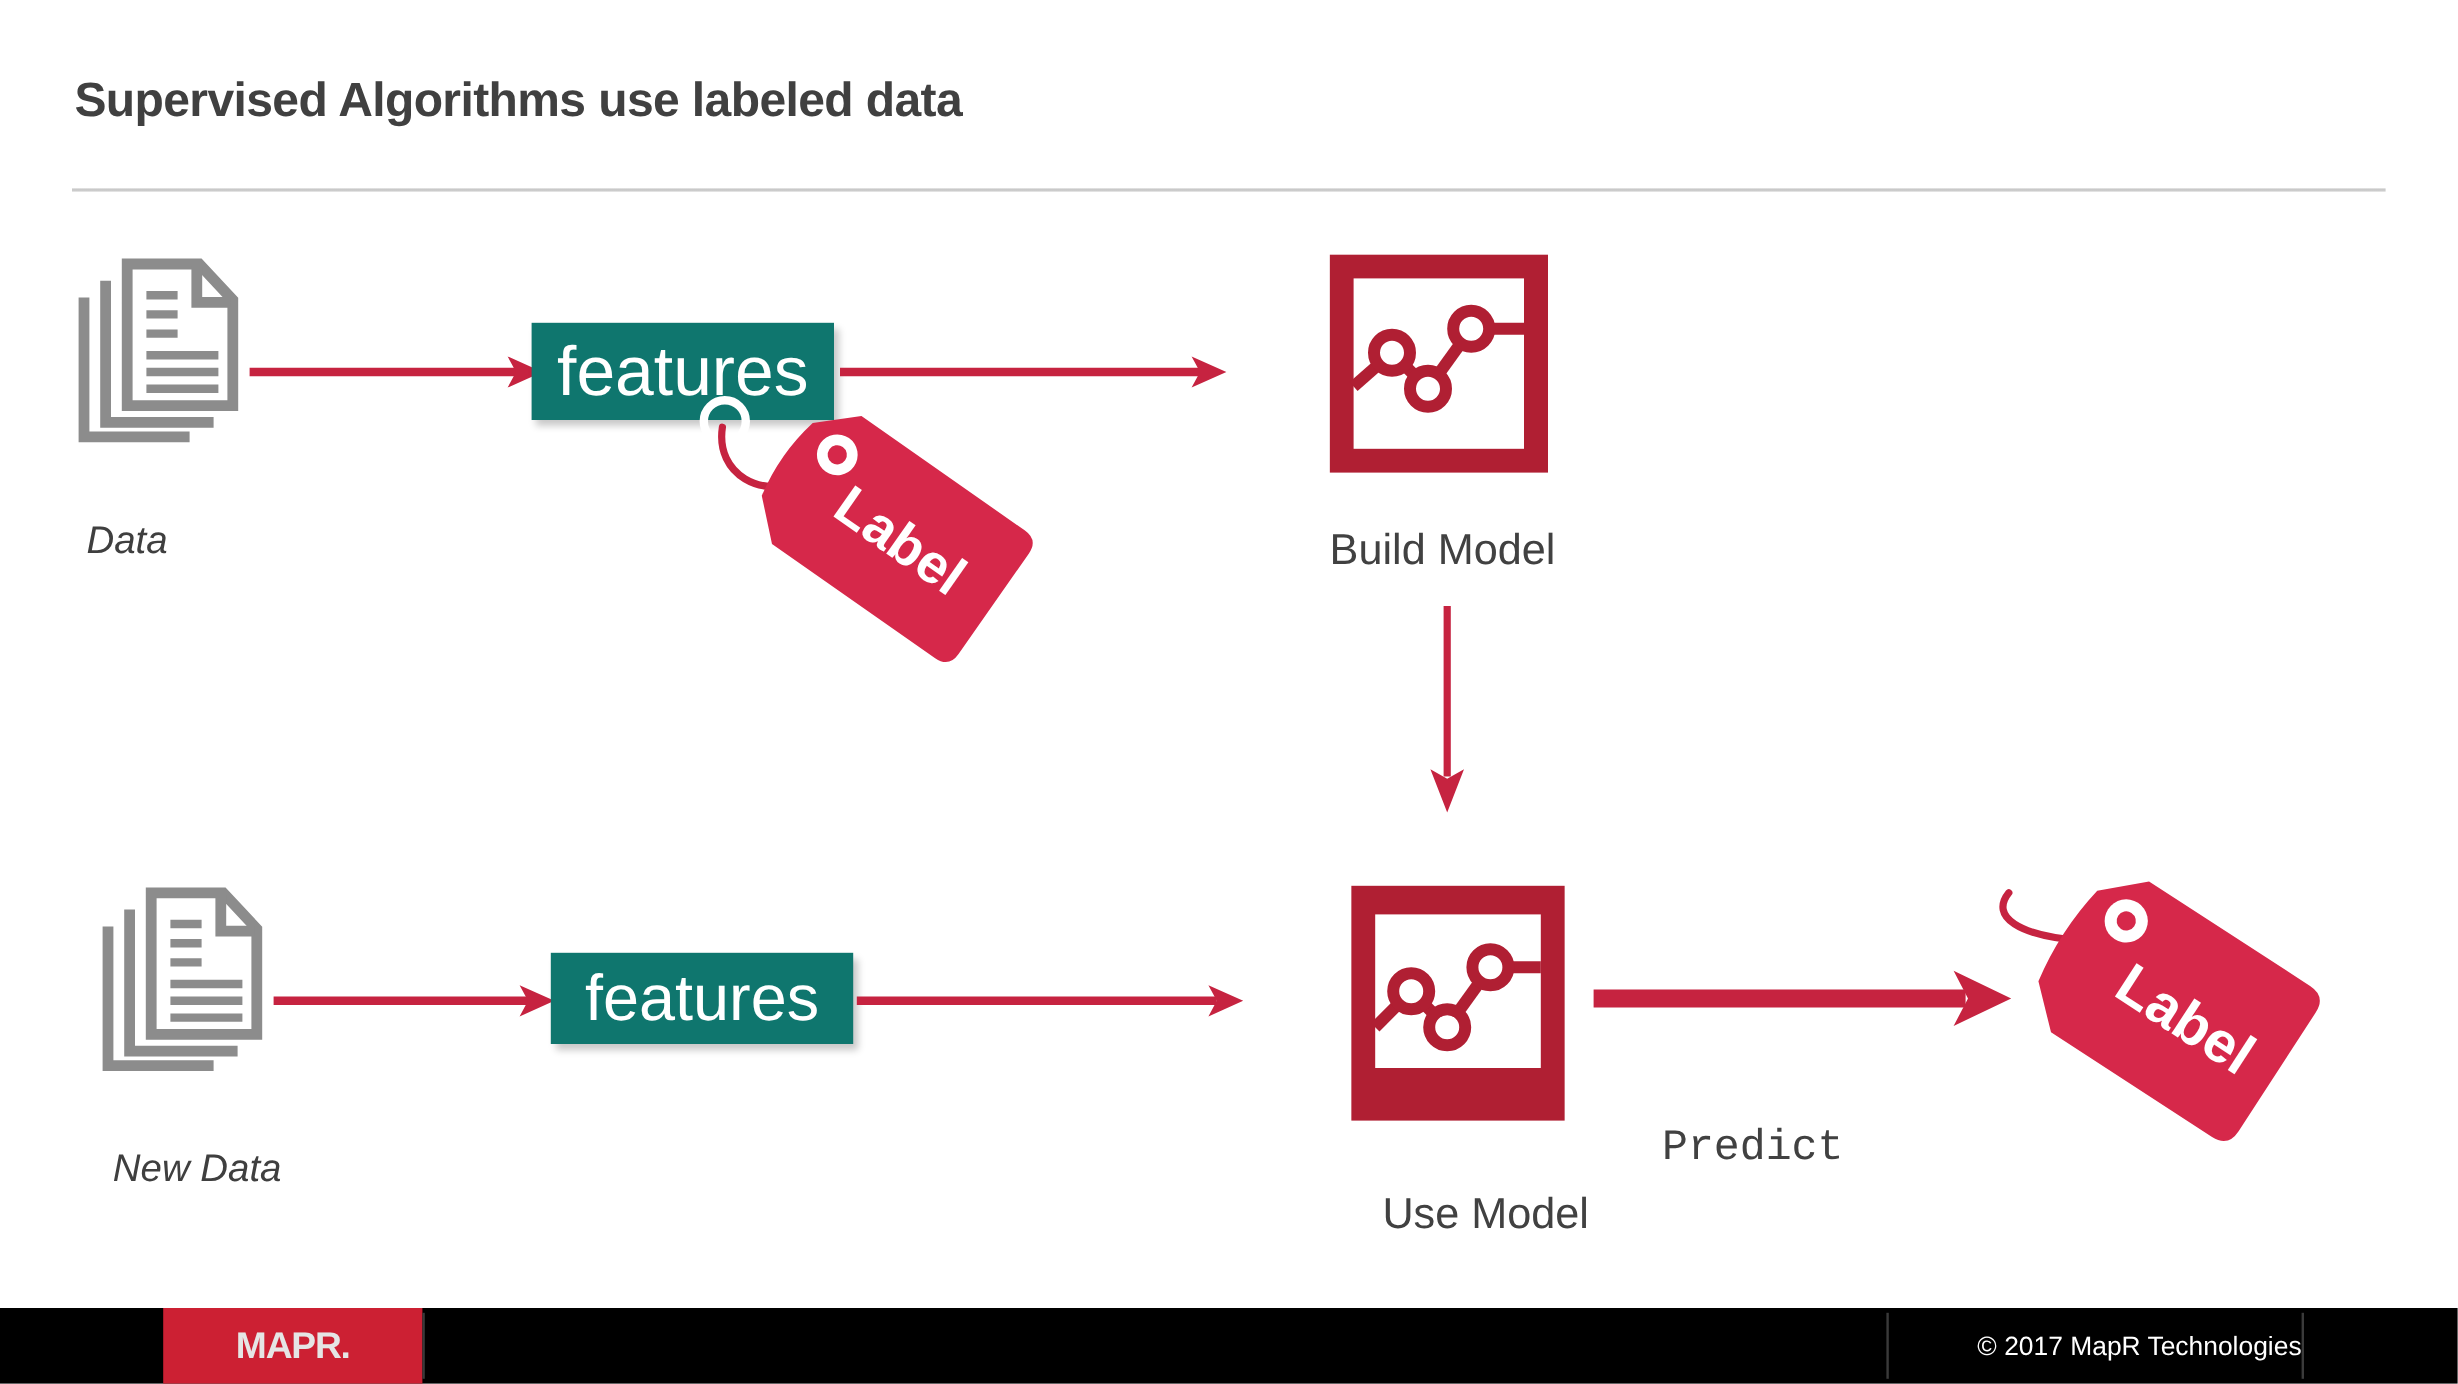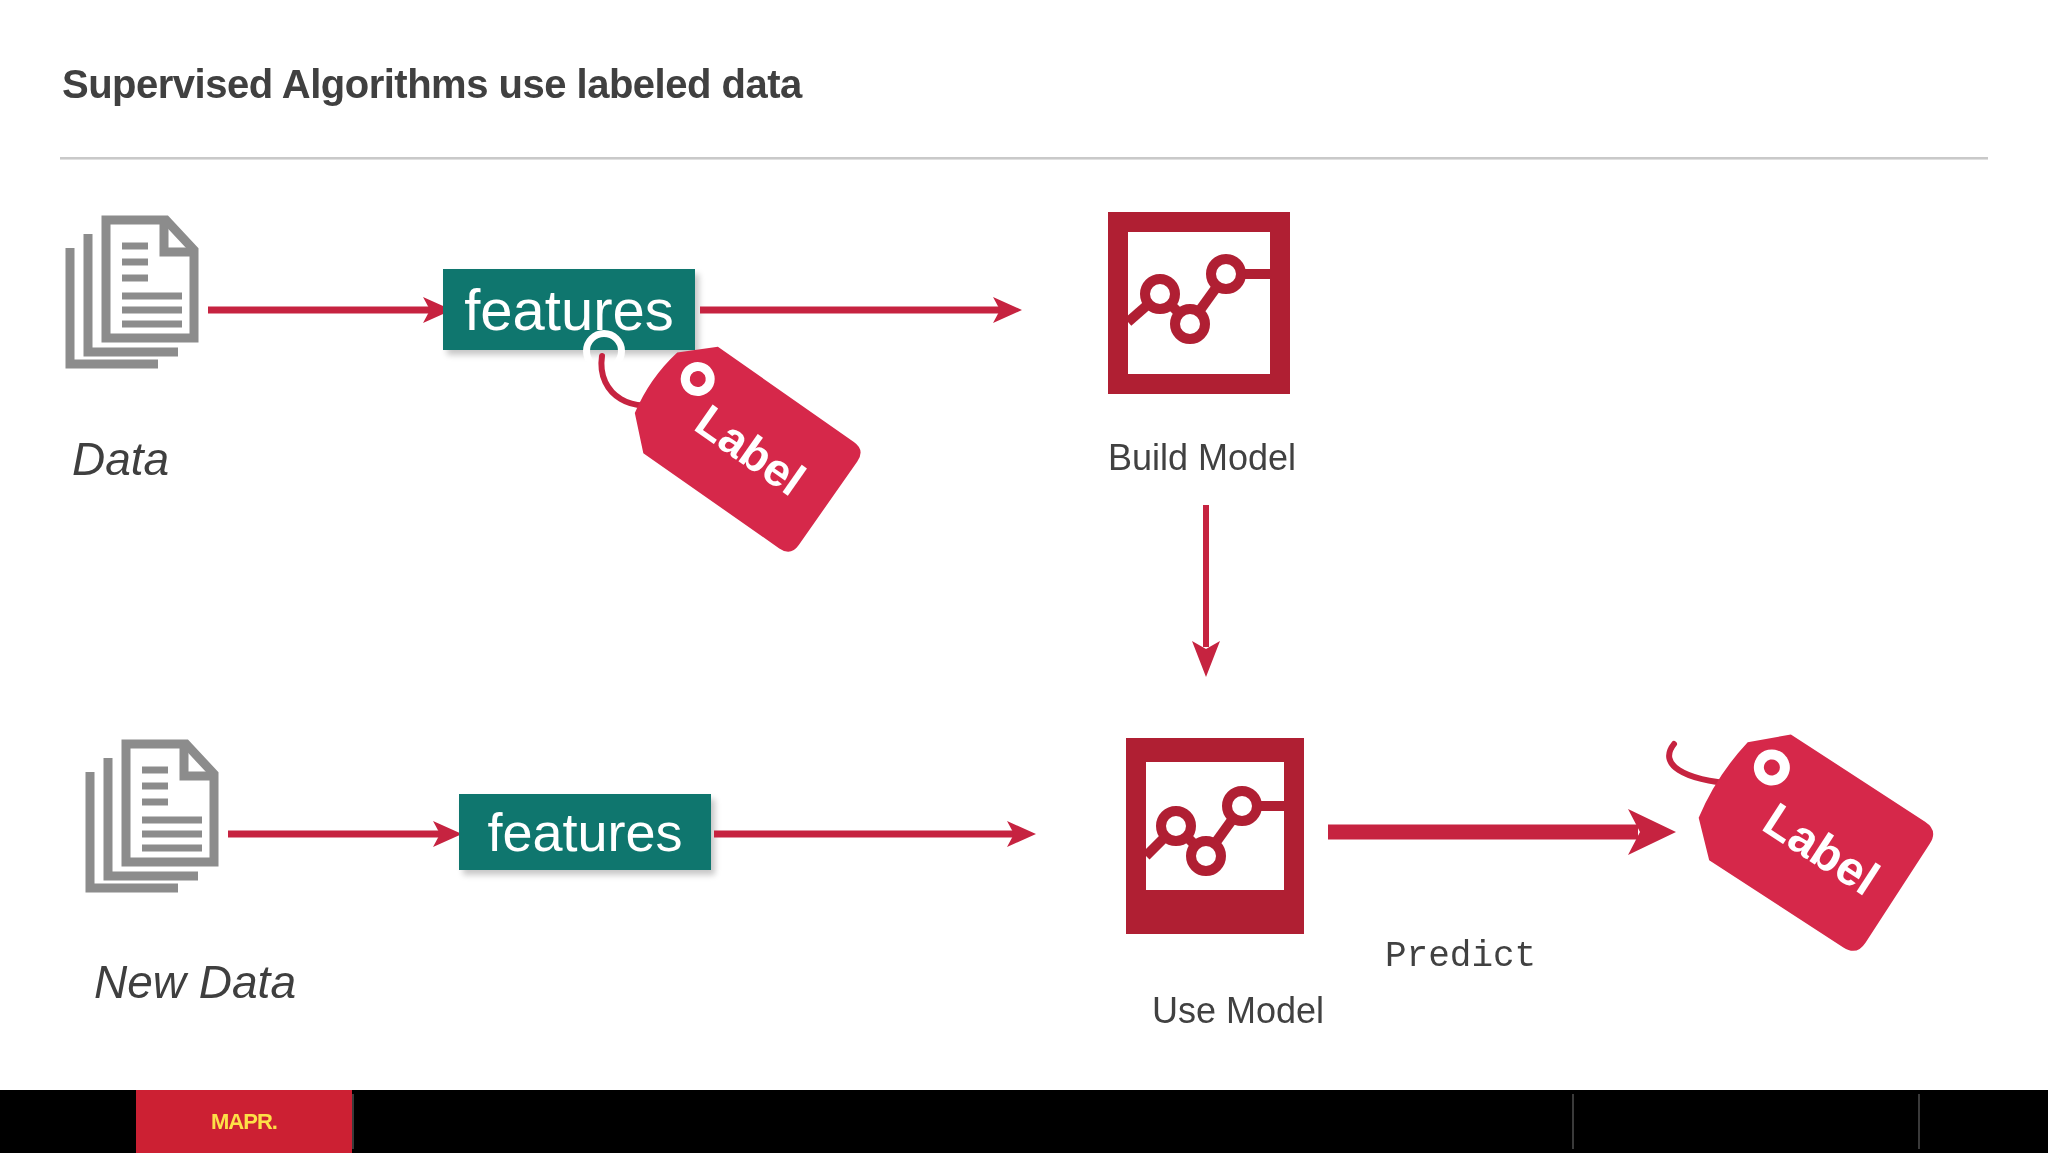--- a/index.html
+++ b/index.html
@@ -44,21 +44,21 @@
 
   
   .caption {
     position: absolute;
     font-size: 36px;
     color: #414141;
     white-space: nowrap;
   }
   .caption.italic {
     font-style: italic;
-    font-size: 46px;
+    font-size: 32px;
     color: #3f3f3f;
   }
 
   
   .docstack {
     position: absolute;
   }
   .docstack svg { display: block; }
 
   
@@ -119,22 +119,22 @@
     left: 136px;
     top: 0px;
     width: 216px;
     height: 63px;
     background: #cc2033;
     display: flex;
     align-items: center;
     justify-content: center;
   }
   .footer-logo span {
-    color: #fde047;
-    font-size: 22px;
+    color: #e5e5e5;
+    font-size: 31px;
     font-weight: bold;
     letter-spacing: -1px;
   }
   .footer-copy {
     position: absolute;
     right: 130px;
     top: 0;
     height: 63px;
     display: flex;
     align-items: center;
@@ -304,15 +304,16 @@
     </svg>
   </div>
 
   <div class="footer">
     <div class="footer-logo">
       <span>MAPR.</span>
     </div>
     <div class="footer-divider" style="left:352px;"></div>
     <div class="footer-divider" style="left:1572px;"></div>
     <div class="footer-divider" style="left:1918px;"></div>
+    <div class="footer-copy">© 2017 MapR Technologies</div>
   </div>
 
 </div>
 
 </body></html>

